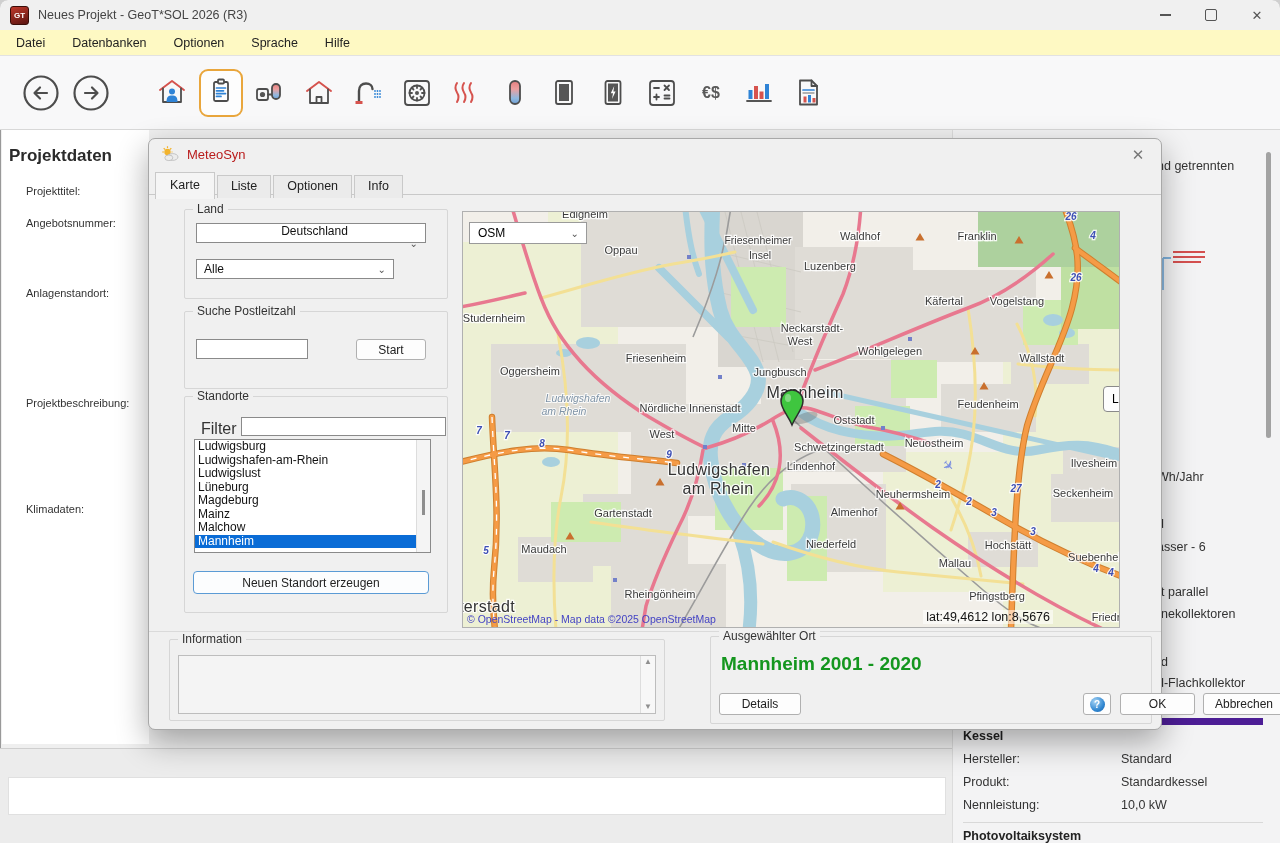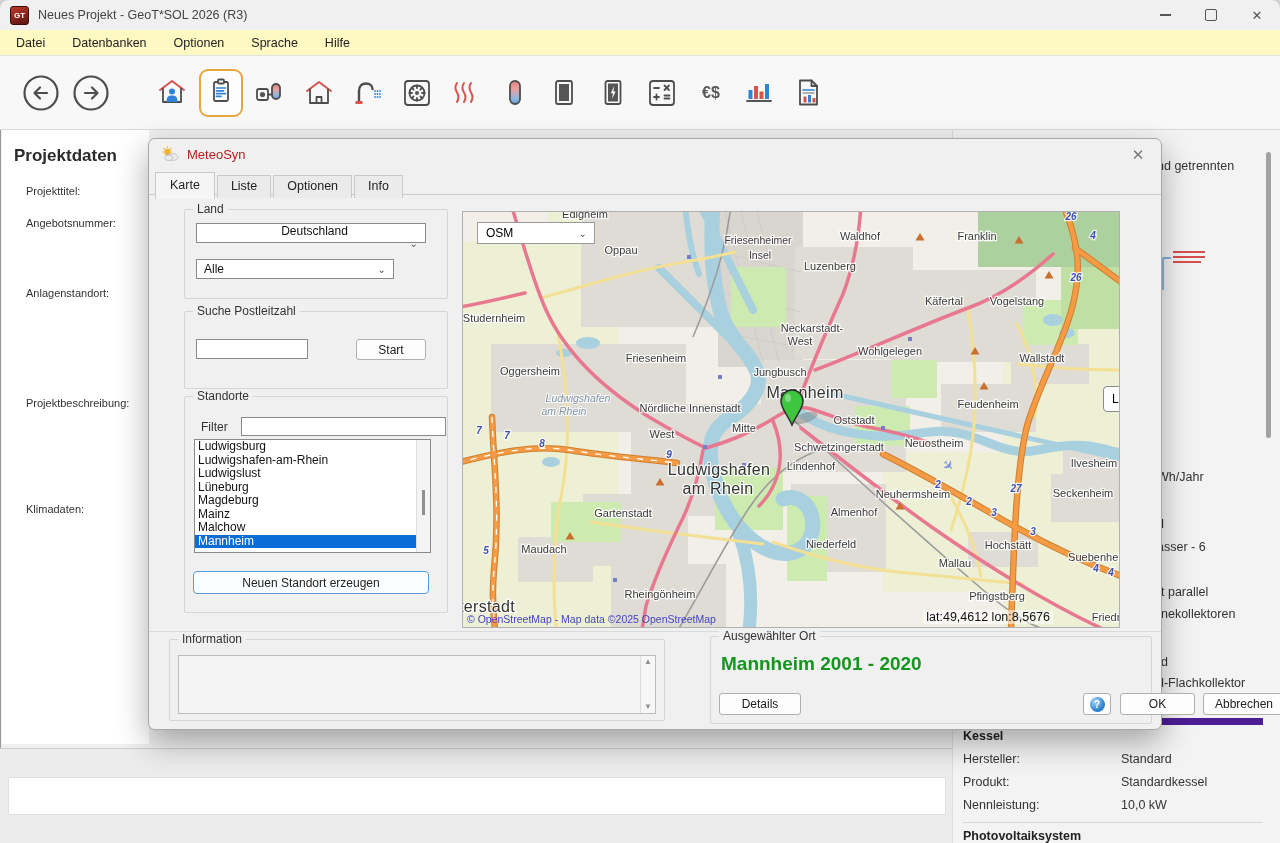--- a/index.html
+++ b/index.html
@@ -24,21 +24,21 @@
     display:flex;align-items:center;padding-left:22px;box-sizing:border-box;}
   .navbtn{width:38px;height:38px;margin-right:12px;display:flex;align-items:center;justify-content:center;}
   .icon-group{display:flex;margin-left:28px;gap:5px;}
   .tbtn{width:44px;height:48px;display:flex;align-items:center;justify-content:center;border-radius:9px;border:2px solid transparent;box-sizing:border-box;}
   .tbtn.selected{border-color:#e9a63c;background:#fdfdfd;}
   .tbtn svg,.navbtn svg{stroke:#4d4d4d;stroke-width:1.8;fill:none;stroke-linecap:round;stroke-linejoin:round;}
   .fb{fill:#2f83d6;stroke:none}.fr{fill:#d6534e;stroke:none}.fd{fill:#565656;stroke:none}
   .sr{stroke:#d6534e}.sb{stroke:#2f83d6}
   
   .left-panel{position:absolute;left:2px;top:130px;width:147px;height:614px;background:#fff;}
-  .left-title{font-size:17px;font-weight:bold;color:#2b2b2b;margin:16px 0 0 12px;}
+  .left-title{font-size:17px;font-weight:bold;color:#2b2b2b;margin:16px 0 0 7px;}
   .lp-label{position:absolute;left:24px;font-size:11px;color:#333;}
   .right-panel{position:absolute;left:952px;top:130px;width:328px;height:713px;background:#f3f3f4;border-left:1px solid #dcdcdc;}
   .frag{position:absolute;font-size:12.5px;color:#333;white-space:nowrap;}
   .kessel{position:absolute;left:10px;top:588px;width:300px;}
   .kessel .ktitle{font-size:12.5px;font-weight:bold;color:#222;border-top:7px solid #4c1d95;padding-top:4px;}
   .krow{display:flex;font-size:12.5px;color:#333;margin-top:9px;}
   .krow .kl{width:158px;}
   .kfooter{font-size:12.5px;font-weight:bold;color:#222;border-top:1px solid #d8d8d8;margin-top:10px;padding-top:6px;}
   .win-scrollbar{position:absolute;left:1266px;top:152px;width:5px;height:286px;background:#a2a2a2;border-radius:3px;}
   .bottombar{position:absolute;left:0;top:748px;width:952px;height:95px;background:#ececec;border-top:1px solid #cfcfcf;}
@@ -55,32 +55,32 @@
   .tab.active{background:#f5f5f5;padding:5px 14px 5px;height:16px;position:relative;top:1px;}
   .tabline{position:absolute;left:0;top:55px;width:100%;border-top:1px solid #c9c9c9;}
   .groupbox{position:absolute;border:1px solid #d6d6d6;border-radius:2px;}
   .groupbox>.glabel{position:absolute;top:-8px;left:8px;background:#f0f0f0;padding:0 4px;font-size:12px;color:#333;}
   .combo{position:absolute;height:20px;background:#fff;border:1px solid #8a8a8a;font-size:12px;color:#111;
     display:flex;align-items:center;padding-left:7px;box-sizing:border-box;}
   .combo .chev{margin-left:auto;margin-right:7px;color:#555;font-size:10px;}
   .tinput{position:absolute;background:#fff;border:1px solid #8a8a8a;box-sizing:border-box;font-size:12px;padding-left:4px;}
   .btn{position:absolute;background:#fdfdfd;border:1px solid #b0b0b0;border-radius:3px;font-size:12px;color:#222;
     display:flex;align-items:center;justify-content:center;box-sizing:border-box;}
-  .label12{position:absolute;font-size:12px;color:#333;}
+  .label12{position:absolute;font-size:16px;color:#333;}
   .listbox{position:absolute;left:45px;top:300px;width:235px;height:112px;background:#fff;border:1px solid #8a8a8a;overflow:hidden;}
   .lrow{font-size:12px;color:#111;height:13.5px;line-height:13.5px;padding-left:3px;white-space:nowrap;}
   .lrow.sel{background:#0a6cd6;color:#fff;}
   .list-sb{position:absolute;right:0;top:0;width:13px;height:100%;background:#f4f4f4;border-left:1px solid #ddd;}
   .list-thumb{position:absolute;right:5px;top:45%;width:3px;height:22%;background:#8f8f8f;}
   .create-btn{left:44px;top:432px;width:236px;height:23px;border:1px solid #5b9bd5;border-radius:4px;background:#fcfdfe;}
   
   .map{position:absolute;left:313px;top:72px;width:656px;height:415px;border:1px solid #b0b0b0;overflow:hidden;background:#f2efe9;box-sizing:content-box;}
   .map svg{display:block;}
   .map-osm{position:absolute;left:6px;top:10px;width:118px;height:22px;background:#fff;border:1px solid #9a9a9a;
-    font-size:12px;display:flex;align-items:center;padding-left:8px;box-sizing:border-box;margin-left:8px;}
+    font-size:12px;display:flex;align-items:center;padding-left:8px;box-sizing:border-box;}
   .map-osm .chev{margin-left:auto;margin-right:7px;color:#555;font-size:10px;}
   .map-corner-btn{position:absolute;left:640px;top:174px;width:34px;height:26px;background:#fdfdfd;border:1px solid #8a8a8a;
     border-radius:4px;font-size:12px;display:flex;align-items:center;padding-left:8px;box-sizing:border-box;}
   .map-attrib{position:absolute;left:4px;bottom:2px;font-size:10.5px;color:#4444c4;white-space:nowrap;}
   .map-latlon{position:absolute;right:66px;bottom:3px;font-size:12.5px;color:#111;background:rgba(255,255,255,.55);padding:0 3px;white-space:nowrap;}
   .mlab{font-size:11px;fill:#3a3a3a;paint-order:stroke;stroke:rgba(255,255,255,.85);stroke-width:2.4px;text-anchor:middle;font-family:"Liberation Sans","DejaVu Sans",sans-serif;}
   .mlab.sm{font-size:10.5px;}
   .mlab.big{font-size:16px;fill:#333;letter-spacing:.3px;}
   .mlab.it{font-style:italic;fill:#7f93a6;font-size:10.5px;stroke-width:2px;}
   .mlab.exit{font-style:italic;font-weight:bold;fill:#3d4fb5;font-size:10px;}

